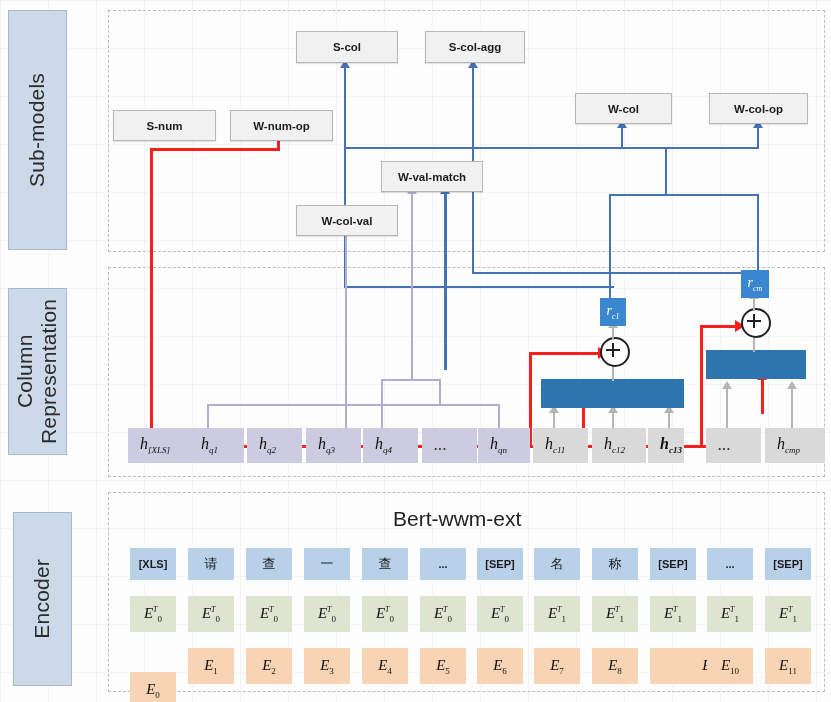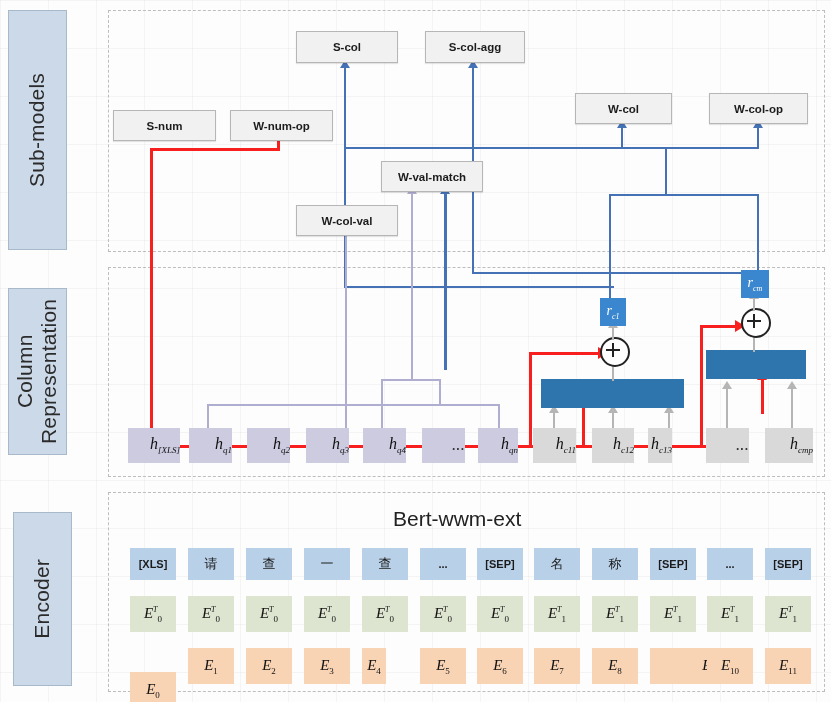--- a/index.html
+++ b/index.html
@@ -31,21 +31,21 @@
   .tok{position:absolute;display:flex;align-items:center;justify-content:center;}
   .tok.t1{background:#b8d0e8;font-size:11px;font-weight:bold;color:#1b1b1b;}
   .tok.t1.cjk{font-weight:normal;font-size:13px;}
   .tok.t2{background:#dde4cf;}
   .tok.t3{background:#f8d3b4;}
   .tok.t2 .m,.tok.t3 .m{font-family:"Liberation Serif",serif;font-style:italic;font-size:15px;color:#141414;}
   .tok .m sub{font-size:9px;font-style:normal;}
   .tok .m sup{font-size:8px;font-style:italic;}
 
   
-  .hbox{position:absolute;display:flex;align-items:center;justify-content:flex-end;}
+  .hbox{position:absolute;display:flex;align-items:center;justify-content:flex-start;padding-left:12px;}
   .hbox.q{background:#cdcbe0;}
   .hbox.c{background:#d9d9d9;}
   .hbox .m{font-family:"Liberation Serif",serif;font-style:italic;font-size:16px;color:#101010;}
   .hbox .m sub{font-size:9px;}
   .hbox.dots{font-size:12px;font-weight:bold;color:#333;letter-spacing:1px;}
 
   
   .aggbar{position:absolute;background:#2e75ad;}
   .rbox{position:absolute;background:#3a86cf;display:flex;align-items:center;justify-content:center;}
   .rbox .m{font-family:"Liberation Serif",serif;font-style:italic;font-size:14px;color:#fff;line-height:1;}
@@ -228,21 +228,21 @@
 </div>
 <div class="hbox q" style="left:478px;top:428px;width:40px;height:35px;">
   <span class="m">h<sub>qn</sub></span>
 </div>
 <div class="hbox c" style="left:533px;top:428px;width:43px;height:35px;">
   <span class="m">h<sub>c11</sub></span>
 </div>
 <div class="hbox c" style="left:592px;top:428px;width:42px;height:35px;">
   <span class="m">h<sub>c12</sub></span>
 </div>
-<div class="hbox c" style="left:648px;top:428px;width:24px;height:35px;">
+<div class="hbox c" style="left:648px;top:428px;width:24px;height:35px;font-weight:bold;">
   <span class="m">h<sub>c13</sub></span>
 </div>
 <div class="hbox c dots" style="left:706px;top:428px;width:43px;height:35px;">
   <span>...</span>
 </div>
 <div class="hbox c" style="left:765px;top:428px;width:48px;height:35px;">
   <span class="m">h<sub>cmp</sub></span>
 </div>
 
 <div class="encoder-title" style="left:393px;top:507px;">Bert-wwm-ext</div>
@@ -326,21 +326,21 @@
   </div>
 <div class="tok t3" style="left:188px;top:648px;width:46px;height:36px;">
     <span class="m">E<sub>1</sub></span>
   </div>
 <div class="tok t3" style="left:246px;top:648px;width:46px;height:36px;">
     <span class="m">E<sub>2</sub></span>
   </div>
 <div class="tok t3" style="left:304px;top:648px;width:46px;height:36px;text-align:center;">
     <span class="m">E<sub>3</sub></span>
   </div>
-<div class="tok t3" style="left:362px;top:648px;width:24px;height:36px;">
+<div class="tok t3" style="left:362px;top:648px;width:46px;height:36px;">
     <span class="m">E<sub>4</sub></span>
   </div>
 <div class="tok t3" style="left:420px;top:648px;width:46px;height:36px;">
     <span class="m">E<sub>5</sub></span>
   </div>
 <div class="tok t3" style="left:477px;top:648px;width:46px;height:36px;">
     <span class="m">E<sub>6</sub></span>
   </div>
 <div class="tok t3" style="left:534px;top:648px;width:46px;height:36px;">
     <span class="m">E<sub>7</sub></span>

